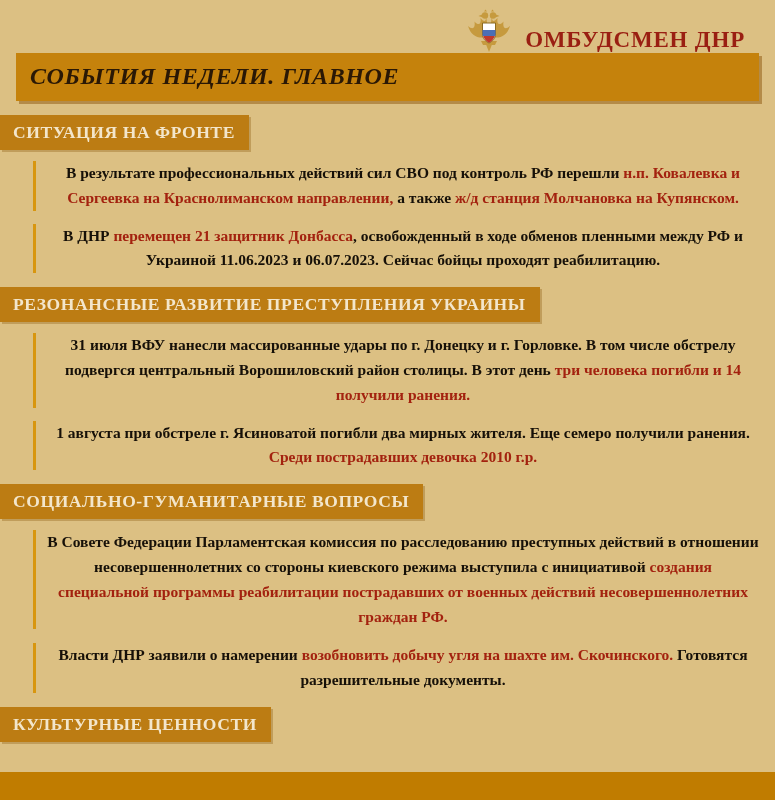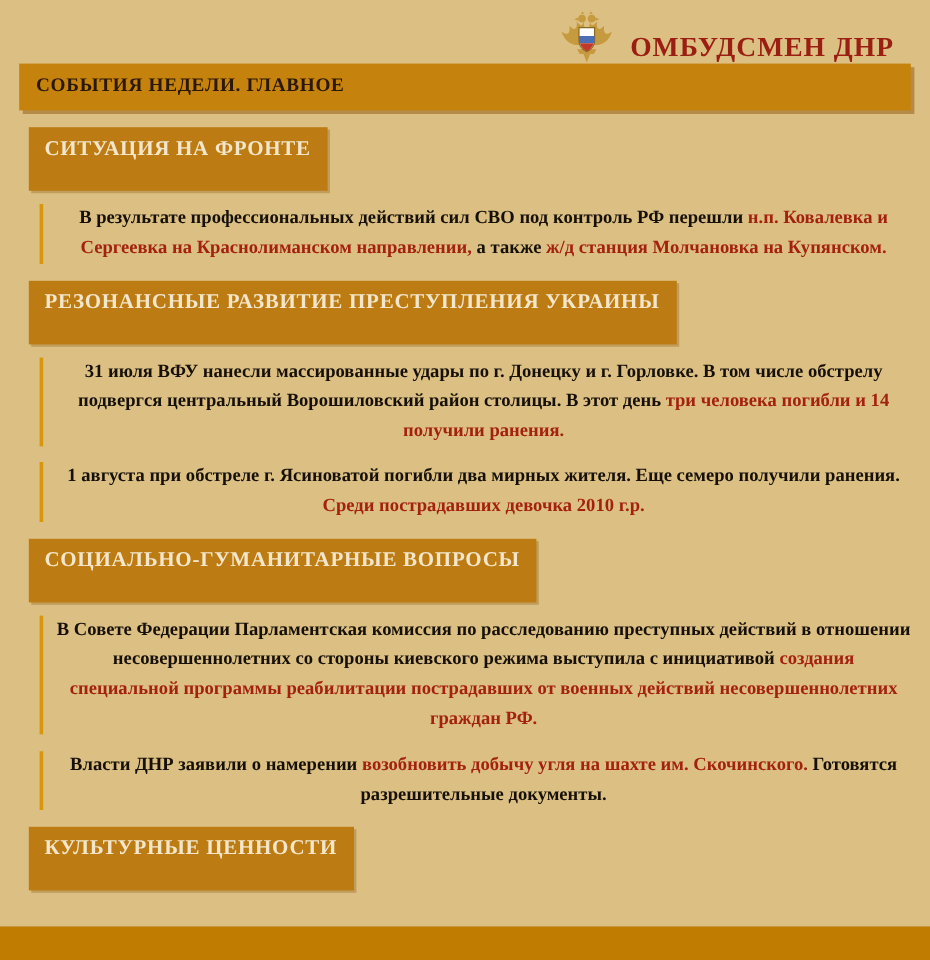--- a/index.html
+++ b/index.html
@@ -31,36 +31,37 @@
   
   .banner {
     margin: 0 16px;
     background: #C5820C;
     box-shadow: 3px 3px 0 rgba(130, 75, 0, 0.45);
     padding: 10px 10px 11px 14px;
   }
   .banner-title {
     color: #2A1805;
     font-weight: bold;
-    font-size: 16px;
+    font-size: 24px;
     letter-spacing: 0.6px;
+    font-style: italic;
   }
 
   
   .section { margin-top: 14px; }
   .section:first-of-type { margin-top: 21px; }
   .section-title {
     display: inline-block;
-    margin-left: 24px;
+    margin-left: 0;
     background: #BC7C13;
     color: #F3E6CB;
     font-weight: bold;
     font-size: 17.5px;
     letter-spacing: 0.6px;
-    padding: 7px 14px 25px 13px;
+    padding: 7px 14px 7px 13px;
     box-shadow: 2px 2px 0 rgba(130, 75, 0, 0.3);
   }
 
   
   .para {
     margin: 11px 16px 13px 33px;
     border-left: 3px solid #D8960F;
     padding-left: 11px;
     font-size: 15.5px;
     font-weight: bold;
@@ -111,20 +112,21 @@
   <span class="brand-name">ОМБУДСМЕН ДНР</span>
 </div>
 
 <div class="banner">
   <span class="banner-title">СОБЫТИЯ НЕДЕЛИ. ГЛАВНОЕ</span>
 </div>
 
 <div class="section">
   <div class="section-title">СИТУАЦИЯ НА ФРОНТЕ</div>
   <p class="para"><span>В результате профессиональных действий сил СВО под контроль РФ перешли </span><span class="hl">н.п. Ковалевка и Сергеевка на Краснолиманском направлении,</span><span> а также </span><span class="hl">ж/д станция Молчановка на Купянском.</span></p>
+  <p class="para"><span>В ДНР </span><span class="hl">перемещен 21 защитник Донбасса</span><span>, освобожденный в ходе обменов пленными между РФ и Украиной 11.06.2023 и 06.07.2023. Сейчас бойцы проходят реабилитацию.</span></p>
 </div>
 
 <div class="section">
   <div class="section-title">РЕЗОНАНСНЫЕ РАЗВИТИЕ ПРЕСТУПЛЕНИЯ УКРАИНЫ</div>
   <p class="para"><span>31 июля ВФУ нанесли массированные удары по г. Донецку и г. Горловке. В том числе обстрелу подвергся центральный Ворошиловский район столицы. В этот день </span><span class="hl">три человека погибли и 14 получили ранения.</span></p>
   <p class="para"><span>1 августа при обстреле г. Ясиноватой погибли два мирных жителя. Еще семеро получили ранения. </span><span class="hl">Среди пострадавших девочка 2010 г.р.</span></p>
 </div>
 
 <div class="section">
   <div class="section-title">СОЦИАЛЬНО-ГУМАНИТАРНЫЕ ВОПРОСЫ</div>

